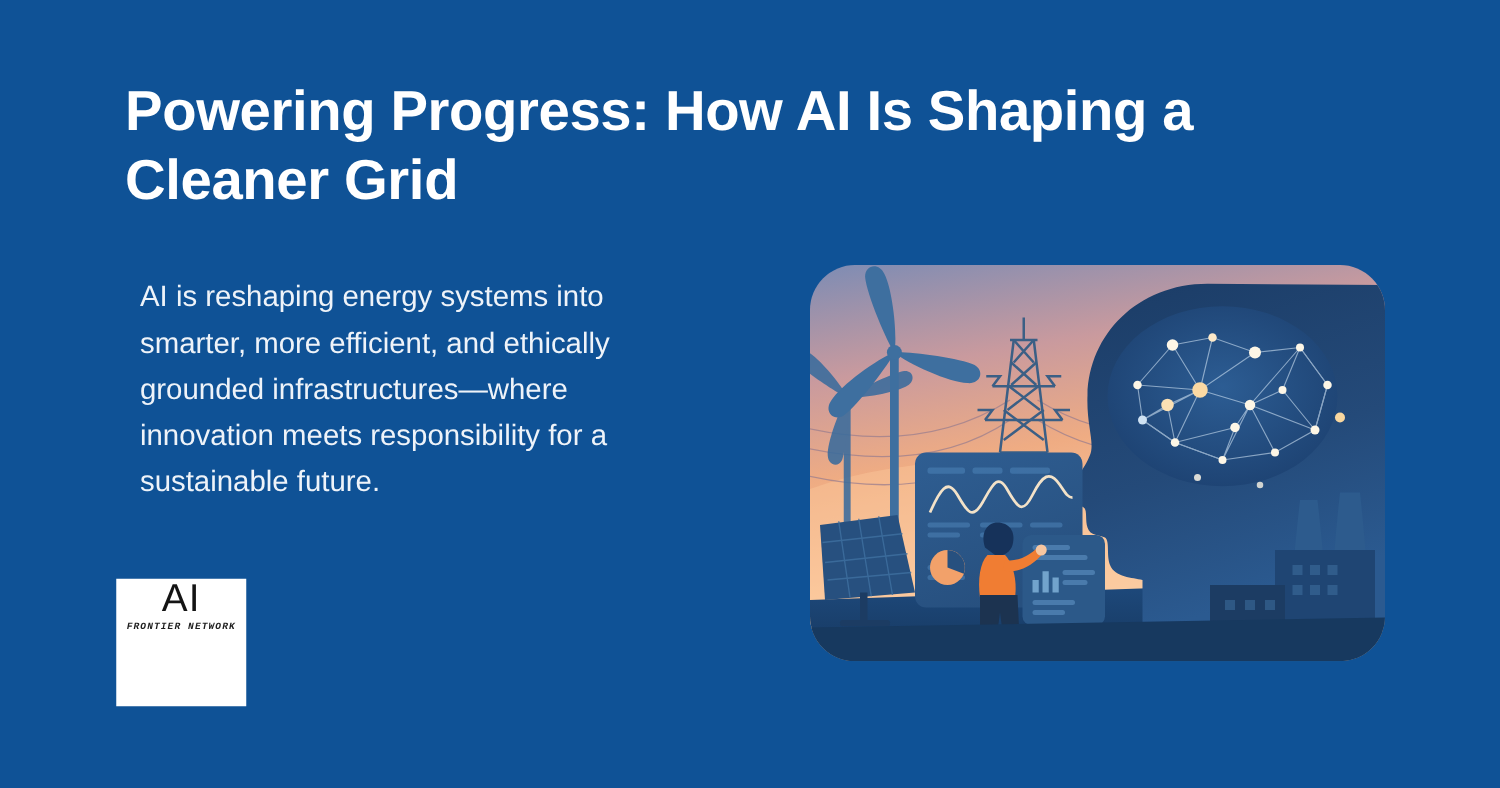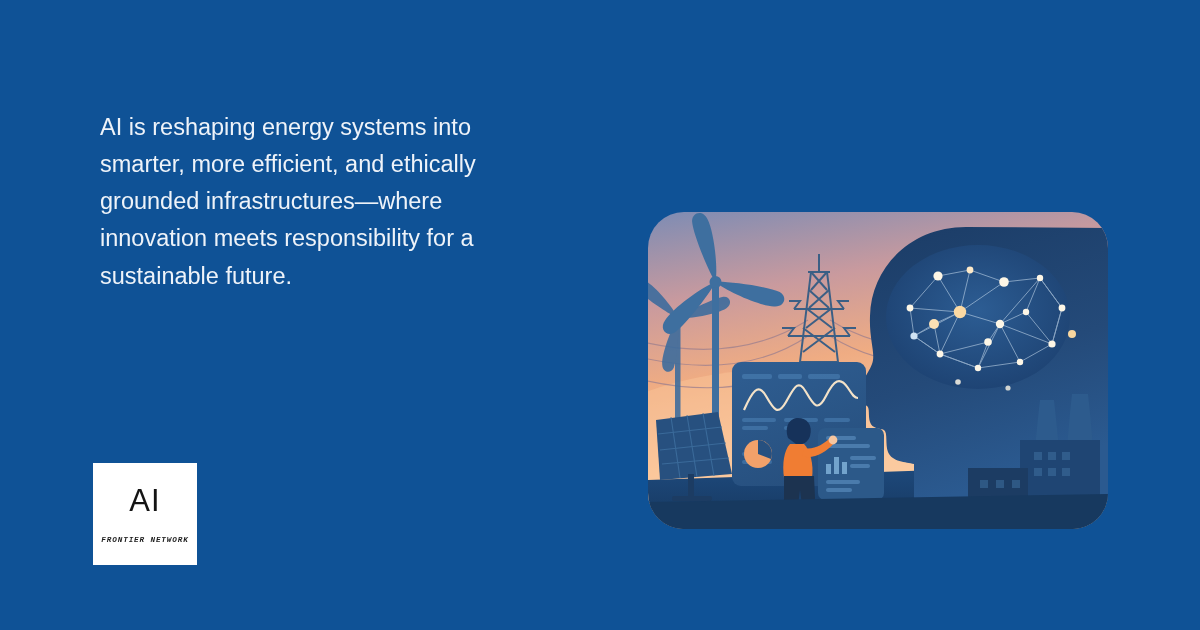--- a/index.html
+++ b/index.html
@@ -35,38 +35,36 @@
     line-height: 1.22;
     letter-spacing: -0.3px;
     margin: 0;
     width: 990px;
   }
   #subtitle {
     color: #eef3f9;
     font-size: 23.5px;
     font-weight: normal;
     line-height: 1.58;
-    margin: 0;
+    margin: 12px;
     margin-top: 47px;
     width: 452px;
   }
 
   
   #logo-box {
     position: absolute;
     left: 93px;
     top: 463px;
     width: 104px;
     height: 102px;
     background: #ffffff;
     display: flex;
     flex-direction: column;
     align-items: center;
-    justify-content: center;
-    gap: 16px;
   }
   #logo-mark {
     color: #141414;
     font-size: 31px;
     font-weight: normal;
     line-height: 1;
     letter-spacing: 1px;
     margin-bottom: 4px;
   }
   #logo-wordmark {
@@ -90,20 +88,21 @@
     overflow: hidden;
   }
   #illustration svg { display: block; }
 </style>
 </head>
 <body>
 
 <div id="banner">
 
   <div id="left-col">
+    <h1 id="page-title">Powering Progress: How AI Is Shaping a Cleaner Grid</h1>
     <p id="subtitle">AI is reshaping energy systems into smarter, more efficient, and ethically grounded infrastructures—where innovation meets responsibility for a sustainable future.</p>
   </div>
 
   <div id="logo-box">
     <div id="logo-mark">AI</div>
     <div id="logo-wordmark">FRONTIER NETWORK</div>
   </div>
 
   <div id="illustration">
     <svg width="460" height="317" viewBox="0 0 460 317" xmlns="http://www.w3.org/2000/svg">

